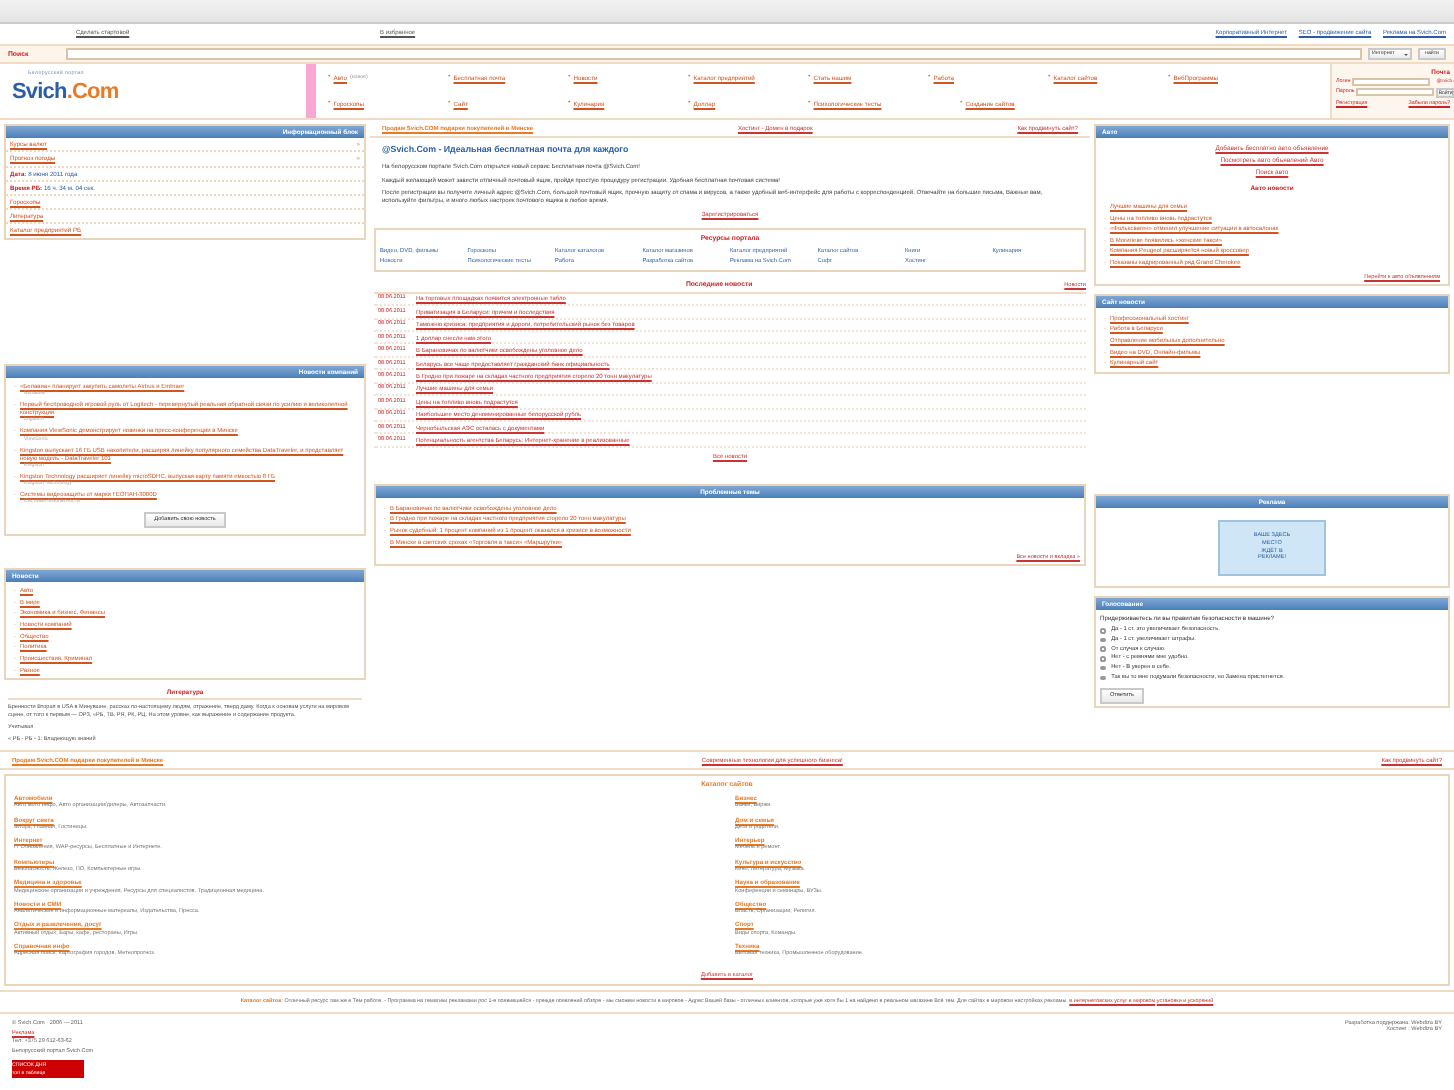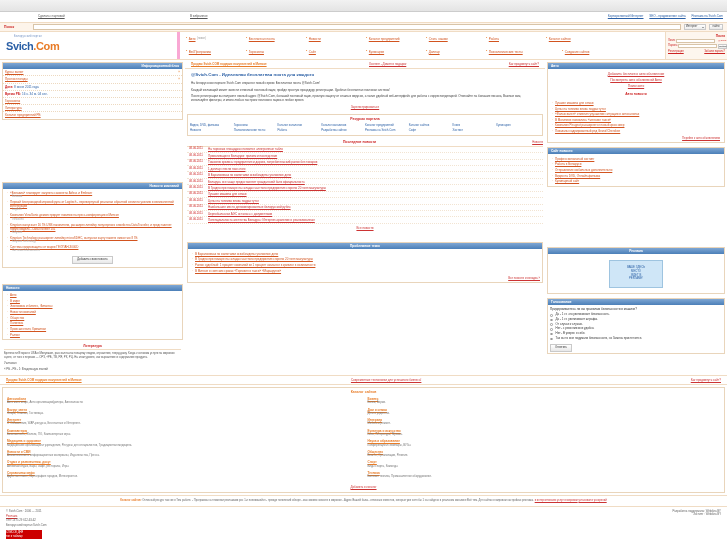--- a/index.html
+++ b/index.html
@@ -31,21 +31,21 @@
     display:flex; align-items:center; padding:0 4px; gap:3px;
   }
   #searchbar .s-label { color:#cc2222; font-weight:bold; font-size:3.4px; width:26px; }
   #searchbar .s-input { flex:1; height:6px; border:1px solid #d8c4a8; background:#fff; }
   #searchbar .s-sel { width:22px; height:6px; border:1px solid #c9c9c9; background:linear-gradient(#fff,#ececec); font-size:2.6px; display:flex; align-items:center; justify-content:space-between; padding:0 1px; }
   #searchbar .s-btn { width:14px; height:6px; border:1px solid #c9c9c9; background:linear-gradient(#fff,#e8e8e8); font-size:2.6px; display:flex; align-items:center; justify-content:center; }
   .caret { width:0;height:0;border-left:1.2px solid transparent;border-right:1.2px solid transparent;border-top:1.8px solid #555; }
 
   
   #header { display:flex; height:28px; border-bottom:1px solid #f0dcc4; }
-  #logo-cell { width:180px; border-right:3px solid #f9a8d4; padding:3px 0 0 6px; }
+  #logo-cell { width:158px; border-right:5px solid #f9a8d4; padding:3px 0 0 6px; }
   #logo-top { font-size:2.6px; color:#6f8fc0; letter-spacing:.2px; margin-left:8px;}
   #logo-main { font-size:11px; font-weight:bold; letter-spacing:-0.4px; }
   #logo-main .s1 { color:#2a5fa5; }
   #logo-main .s2 { color:#e87b26; }
   #nav { flex:1; display:flex; align-items:center; flex-wrap:wrap; padding-left:6px; }
   .nav-item { display:flex; align-items:center; gap:1.5px; width:60px; font-size:3.1px; }
   .nav-item .bullet { color:#e87b26; font-size:3.6px; line-height:1; }
   .nav-item a { color:#d2541f; }
   .nav-item .sub { color:#999; font-size:2.6px; }
   #loginbox {

